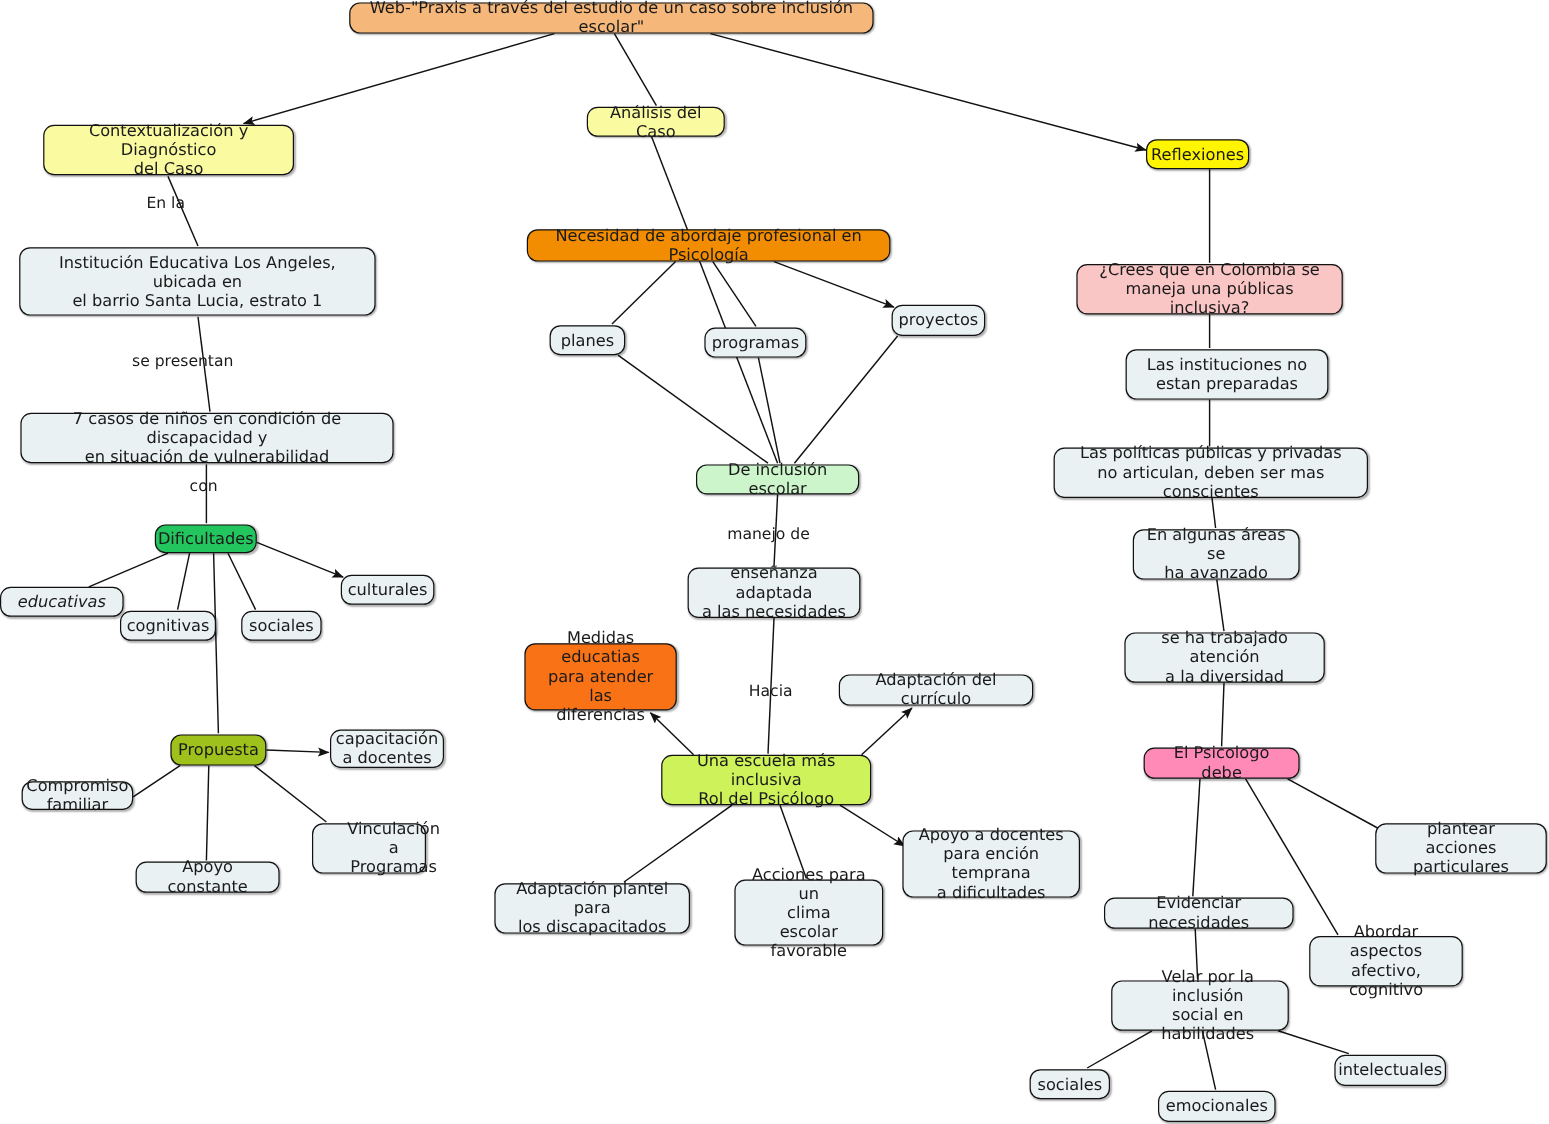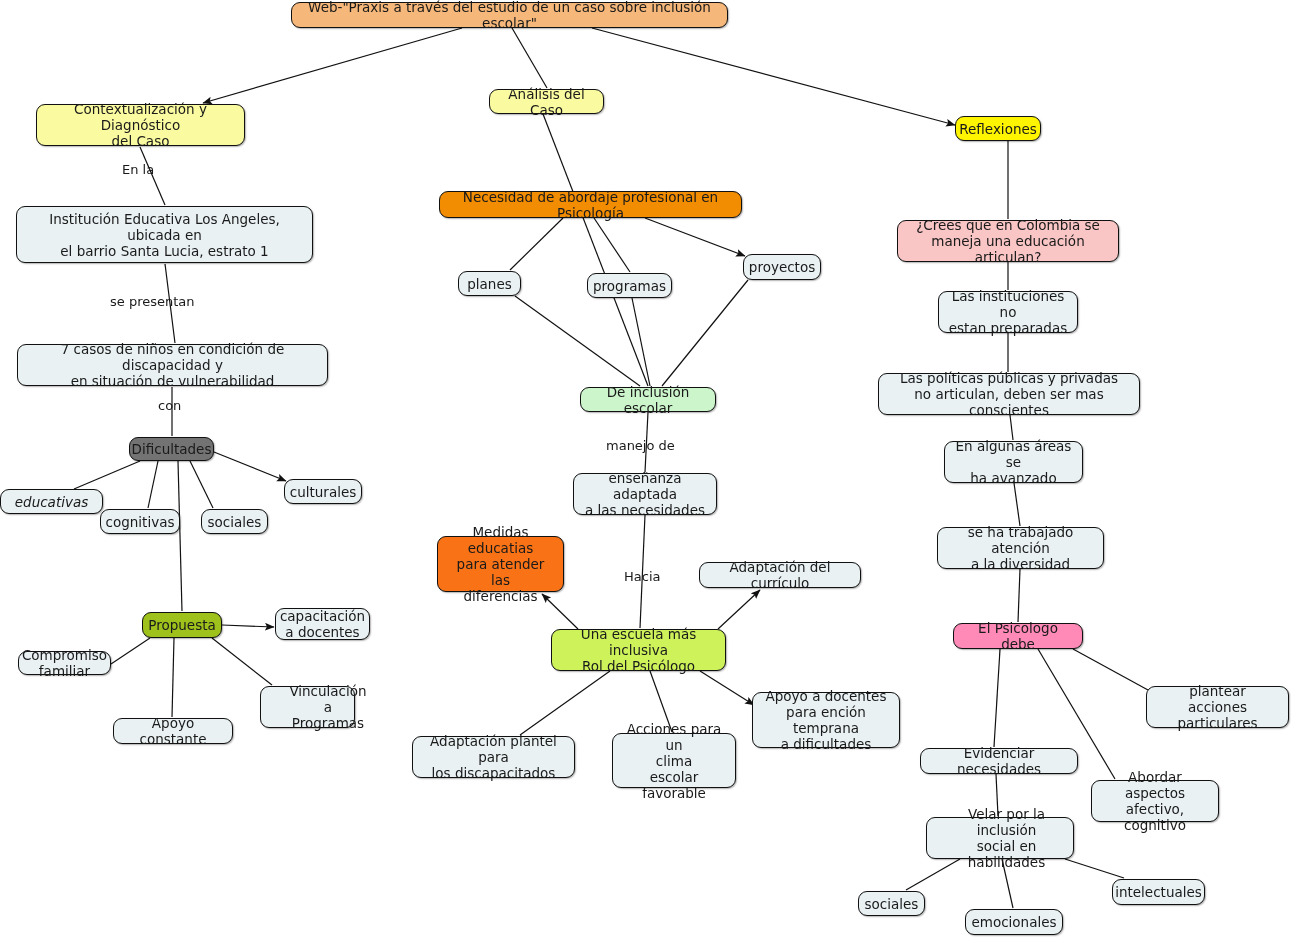--- a/index.html
+++ b/index.html
@@ -110,21 +110,21 @@
       </g>
   </svg>
   <div id="node-layer">
       <div class="node" style="left: 291px; top: 2px; width: 437px; height: 26px; background: rgb(246, 184, 122);">Web-"Praxis a través del estudio de un caso sobre inclusión escolar"</div>
       <div class="node" style="left: 36px; top: 104px; width: 209px; height: 42px; background: rgb(250, 250, 160);">Contextualización y Diagnóstico
 del Caso</div>
       <div class="node" style="left: 16px; top: 206px; width: 297px; height: 57px; background: rgb(233, 241, 243);">Institución Educativa Los Angeles, ubicada en
 el barrio Santa Lucia, estrato 1</div>
       <div class="node" style="left: 17px; top: 344px; width: 311px; height: 42px; background: rgb(233, 241, 243);">7 casos de niños en condición de discapacidad y
 en situación de vulnerabilidad</div>
-      <div class="node" style="left: 129px; top: 437px; width: 85px; height: 24px; background: #737373;">Dificultades</div>
+      <div class="node" style="left: 129px; top: 437px; width: 85px; height: 24px; background: #22c55e;">Dificultades</div>
       <div class="node" style="left: 0px; top: 489px; width: 103px; height: 25px; background: rgb(233, 241, 243); font-style: italic;">educativas</div>
       <div class="node" style="left: 100px; top: 509px; width: 80px; height: 25px; background: rgb(233, 241, 243);">cognitivas</div>
       <div class="node" style="left: 201px; top: 509px; width: 67px; height: 25px; background: rgb(233, 241, 243);">sociales</div>
       <div class="node" style="left: 284px; top: 479px; width: 78px; height: 25px; background: rgb(233, 241, 243);">culturales</div>
       <div class="node" style="left: 142px; top: 612px; width: 80px; height: 26px; background: rgb(158, 193, 28);">Propuesta</div>
       <div class="node" style="left: 275px; top: 608px; width: 95px; height: 32px; background: rgb(233, 241, 243);">capacitación
 a docentes</div>
       <div class="node" style="left: 18px; top: 651px; width: 93px; height: 24px; background: rgb(233, 241, 243);">Compromiso
 familiar</div>
       <div class="node" style="left: 113px; top: 718px; width: 120px; height: 26px; background: rgb(233, 241, 243);">Apoyo constante</div>
@@ -147,22 +147,22 @@
       <div class="node" style="left: 412px; top: 736px; width: 163px; height: 42px; background: rgb(233, 241, 243);">Adaptación plantel para
 los discapacitados</div>
       <div class="node" style="left: 612px; top: 733px; width: 124px; height: 55px; background: rgb(233, 241, 243);">Acciones para un
 clima
 escolar favorable</div>
       <div class="node" style="left: 752px; top: 692px; width: 148px; height: 56px; background: rgb(233, 241, 243);">Apoyo a docentes
 para ención temprana
 a dificultades</div>
       <div class="node" style="left: 955px; top: 116px; width: 86px; height: 25px; background: rgb(255, 245, 0);">Reflexiones</div>
       <div class="node" style="left: 897px; top: 220px; width: 222px; height: 42px; background: rgb(249, 197, 197);">¿Crees que en Colombia se
-maneja una educación articulan?</div>
-      <div class="node" style="left: 938px; top: 291px; width: 140px; height: 42px; background: rgb(233, 241, 243);">Las instituciones no
+maneja una públicas inclusiva?</div>
+      <div class="node" style="left: 938px; top: 291px; width: 169px; height: 42px; background: rgb(233, 241, 243);">Las instituciones no
 estan preparadas</div>
       <div class="node" style="left: 878px; top: 373px; width: 262px; height: 42px; background: rgb(233, 241, 243);">Las políticas públicas y privadas
 no articulan, deben ser mas conscientes</div>
       <div class="node" style="left: 944px; top: 441px; width: 139px; height: 42px; background: rgb(233, 241, 243);">En algunas áreas se
 ha avanzado</div>
       <div class="node" style="left: 937px; top: 527px; width: 167px; height: 42px; background: rgb(233, 241, 243);">se ha trabajado atención
 a la diversidad</div>
       <div class="node" style="left: 953px; top: 623px; width: 130px; height: 26px; background: rgb(255, 138, 184);">El Psicologo debe</div>
       <div class="node" style="left: 1146px; top: 686px; width: 143px; height: 42px; background: rgb(233, 241, 243);">plantear
 acciones particulares</div>

